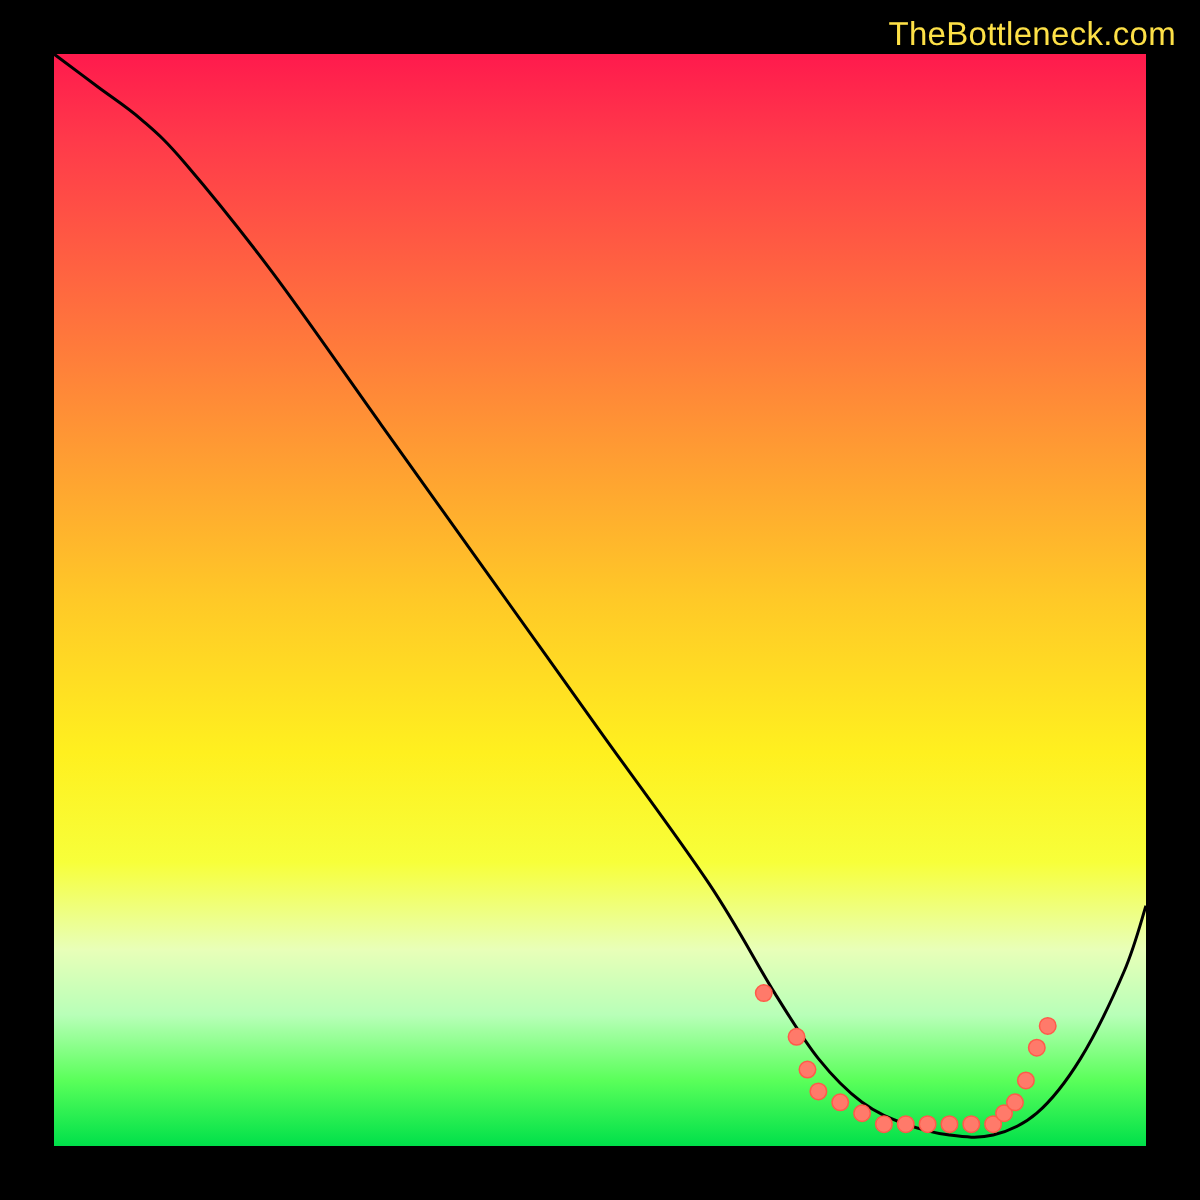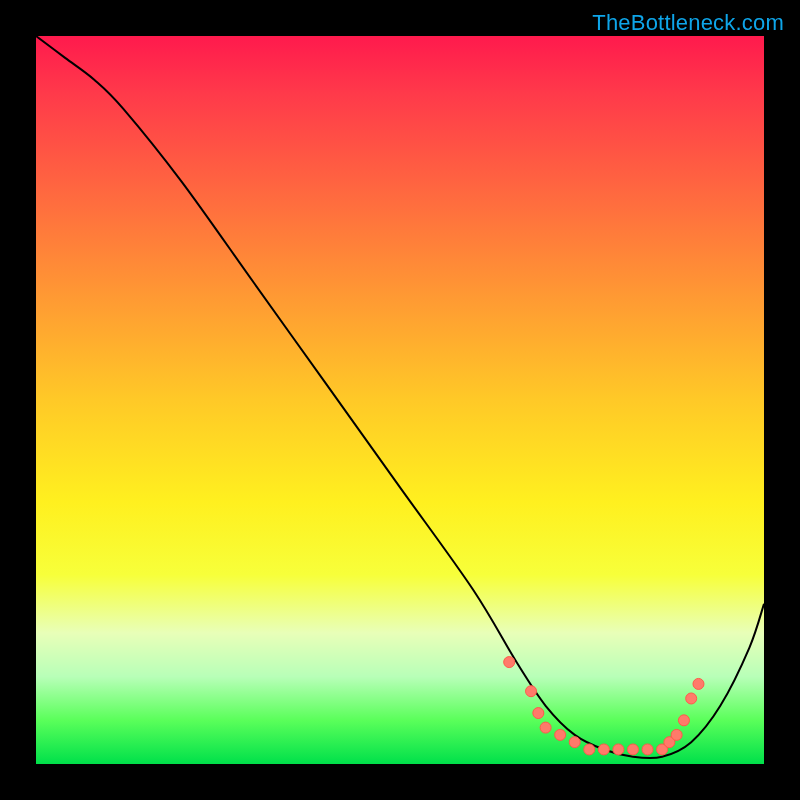--- a/index.html
+++ b/index.html
@@ -44,21 +44,21 @@
     left: 36px;
     top: 36px;
     width: 728px;
     height: 728px;
     pointer-events: none;
   }
   .watermark {
     position: absolute;
     top: 10px;
     right: 16px;
-    color: #0ea5e9;
+    color: #fde047;
     font-size: 22px;
     font-weight: 400;
     letter-spacing: 0.2px;
   }
   .line {
     fill: none;
     stroke: #000;
     stroke-width: 2;
   }
   .dot {

